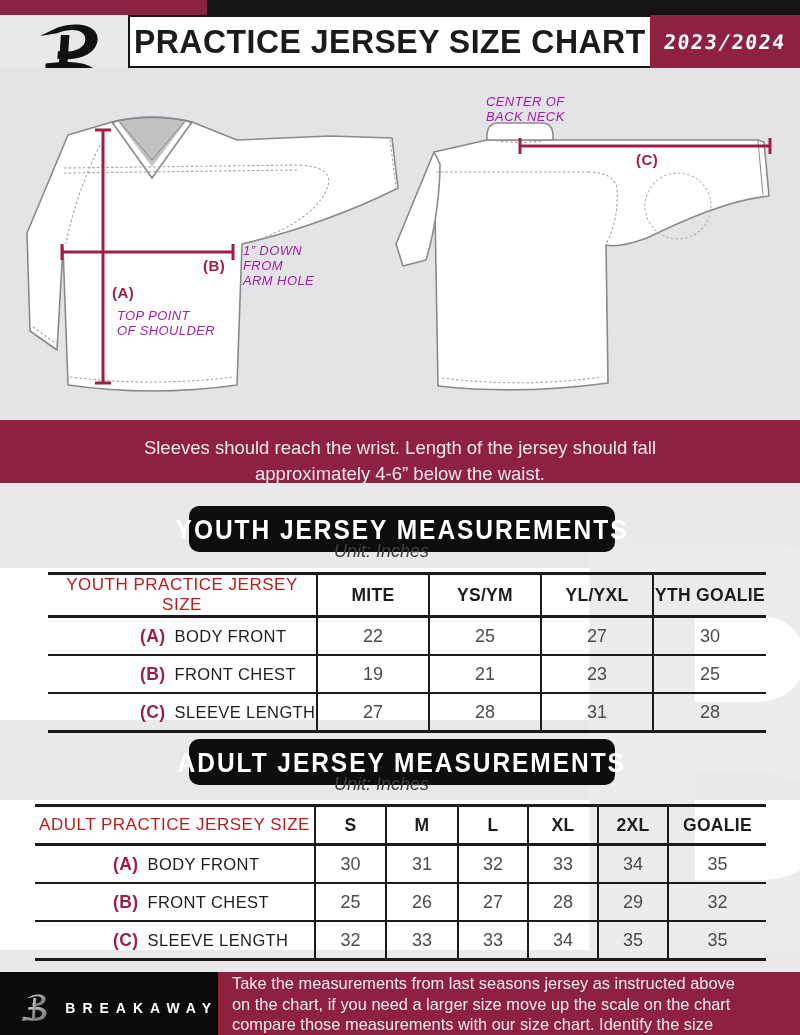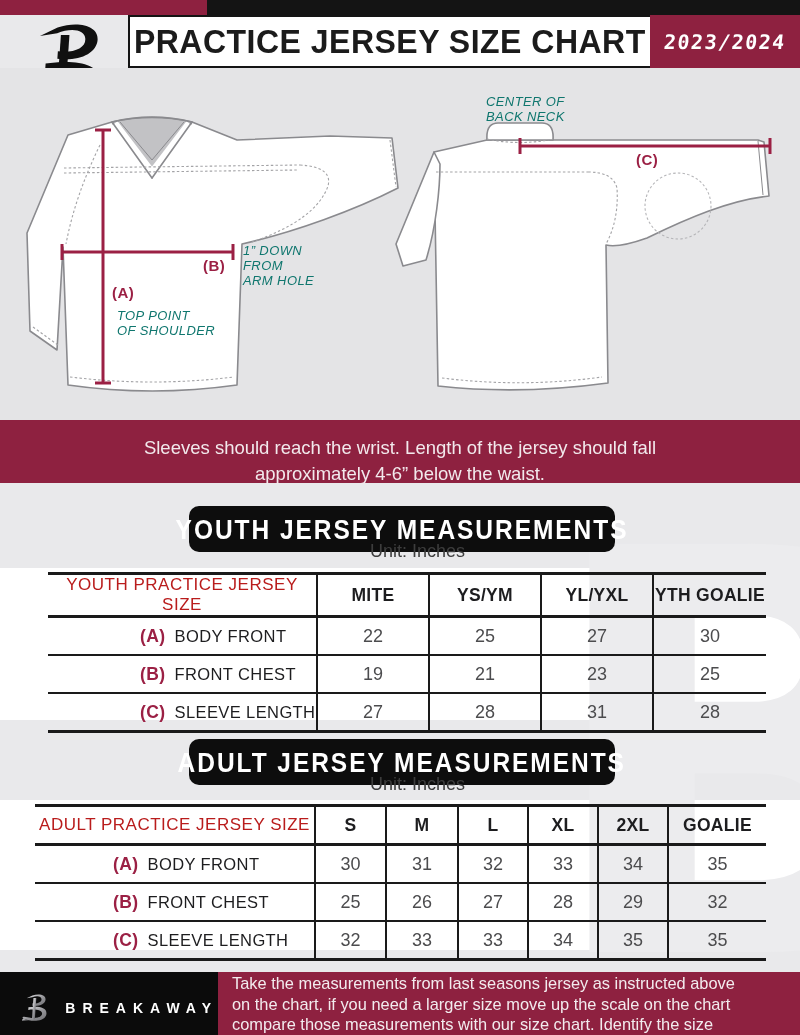--- a/index.html
+++ b/index.html
@@ -16,42 +16,42 @@
          transform:scaleX(.97);white-space:nowrap;}
   .season-box{position:absolute;left:650px;top:15px;width:150px;height:53px;background:#8e2140;
               display:flex;align-items:center;justify-content:center;}
   .season{font-family:"DejaVu Sans Mono",monospace;font-weight:bold;font-size:20px;
           letter-spacing:1.5px;color:#fff;transform:skewX(-6deg);}
   .logo-top{position:absolute;left:26px;top:18px;}
 
   
   .diagram{position:absolute;left:0;top:68px;width:800px;height:352px;background:#e4e4e6;}
   .anno-key{position:absolute;color:#9b2044;font-weight:bold;font-size:15px;letter-spacing:.5px;}
-  .anno-cap{position:absolute;color:#0f766e;font-style:italic;font-size:13px;line-height:15px;
+  .anno-cap{position:absolute;color:#a21caf;font-style:italic;font-size:13px;line-height:15px;
             letter-spacing:.4px;white-space:nowrap;}
 
   
   .banner{position:absolute;left:0;top:420px;width:800px;height:63px;background:#8e2140;
           color:#f2e9ec;text-align:center;font-size:18.5px;line-height:26px;padding-top:15px;
           box-sizing:border-box;}
 
   
   .band{position:absolute;left:0;width:800px;background:#fff;z-index:0;}
   .band-youth{top:568px;height:152px;}
   .band-adult{top:800px;height:150px;}
   .watermark{position:absolute;left:538px;top:478px;z-index:1;font-size:560px;font-weight:bold;
              color:#ececee;line-height:1;font-family:"DejaVu Sans",sans-serif;pointer-events:none;}
   .section-bar{position:absolute;left:189px;width:426px;height:46px;background:#0d0d0d;
                border-radius:10px;z-index:2;display:flex;align-items:center;justify-content:center;margin-top:12px;}
   .bar-youth{top:494px;}
   .bar-adult{top:727px;}
   .section-bar span{color:#fff;font-weight:bold;font-size:25px;letter-spacing:2px;
                     transform:scale(.98,1.12);white-space:nowrap;}
-  .unit{position:absolute;left:0;width:763px;text-align:center;z-index:2;
-        font-size:18px;color:#3d3d3d;padding-left:36px;}
+  .unit{position:absolute;left:0;width:763px;text-align:center;z-index:2;font-style:italic;
+        font-size:18px;color:#3d3d3d;}
   .unit-youth{top:541px;}
   .unit-adult{top:774px;}
 
   table.meas{position:absolute;z-index:2;border-collapse:collapse;table-layout:fixed;}
   .youth-table{left:48px;top:572px;width:718px;}
   .adult-table{left:35px;top:804px;width:731px;}
   table.meas th,table.meas td{height:36px;padding:0;border-top:2px solid #1a1a1a;
         border-bottom:2px solid #1a1a1a;background:transparent;}
   table.meas tr:first-child th{border-top:3px solid #1a1a1a;border-bottom:3px solid #1a1a1a;}
   table.meas tr:last-child td{border-bottom:3px solid #1a1a1a;}

